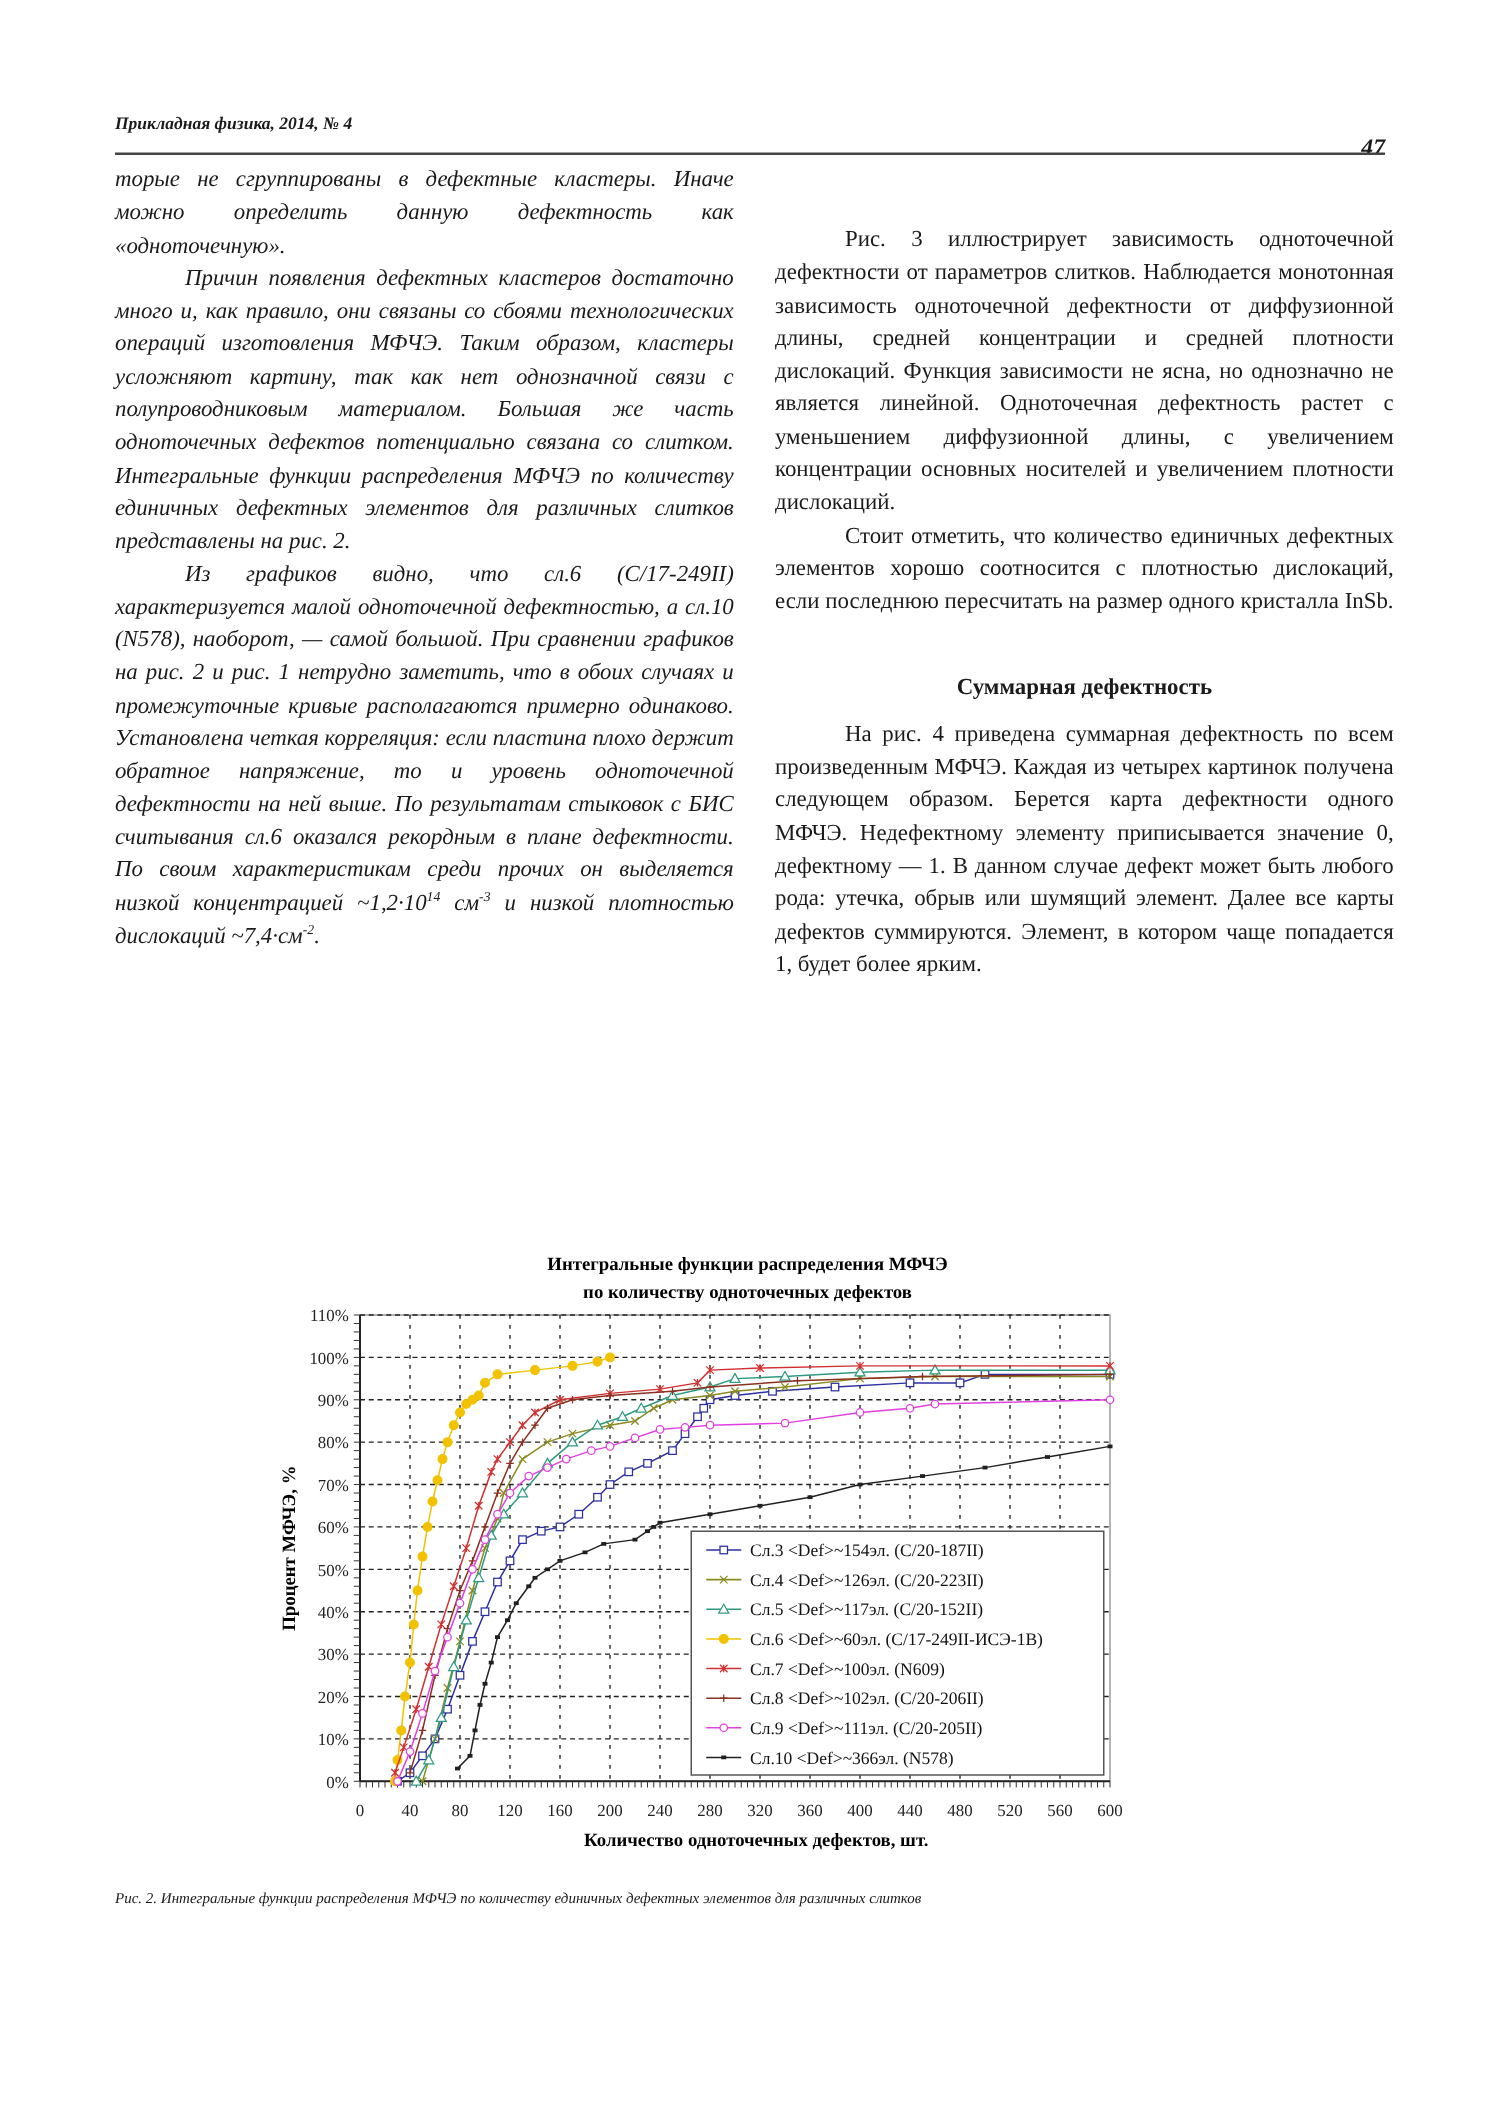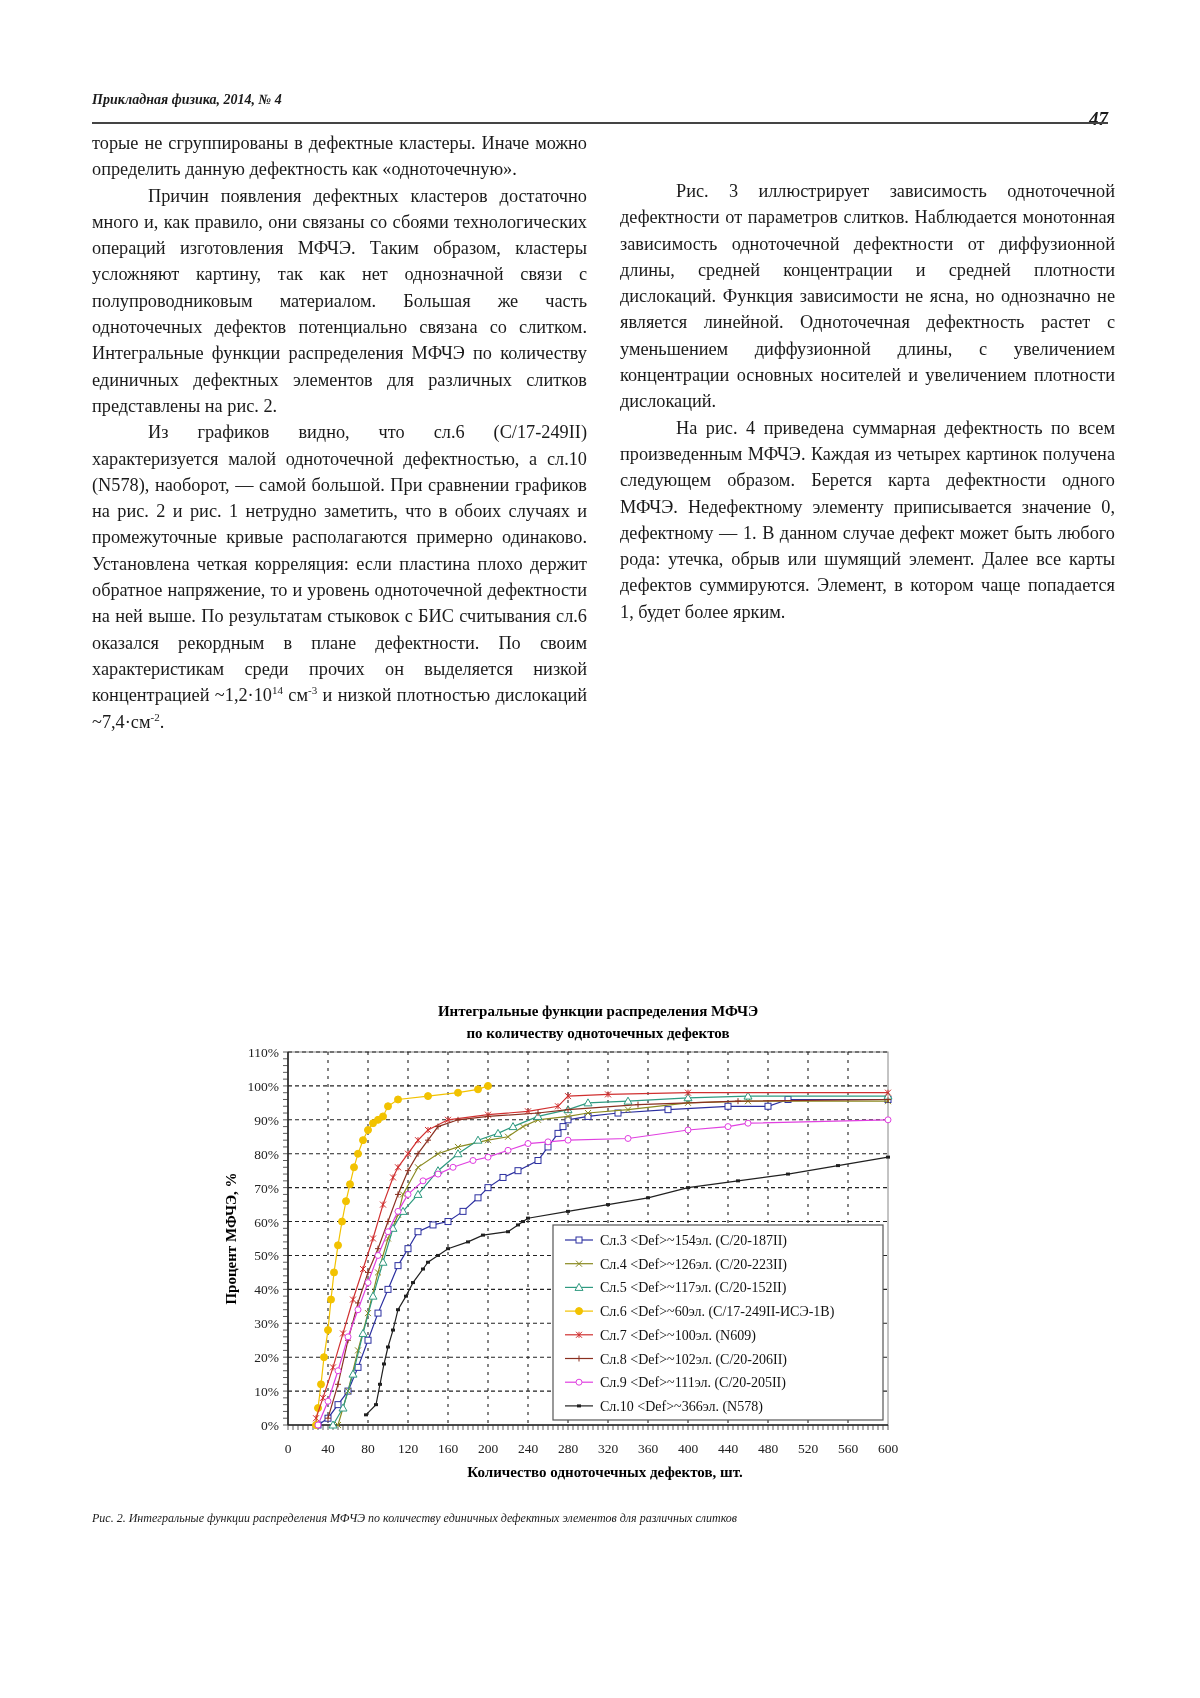--- a/index.html
+++ b/index.html
@@ -2,21 +2,21 @@
 <html><head>
 <meta charset="utf-8">
 <style>
   html, body { margin:0; padding:0; background:#ffffff; }
   body { width:1200px; height:1698px; position:relative; overflow:hidden;
          font-family:"Liberation Serif", "DejaVu Serif", serif; color:#1a1a1a; }
   .running-head { position:absolute; left:92px; top:92px; font-size:14px; font-weight:bold; font-style:italic; }
   .page-num { position:absolute; right:92px; top:92px; font-size:19px; font-weight:bold; font-style:italic;margin-top:16px; }
   .head-rule { position:absolute; left:92px; right:92px; top:122px; height:0; border-top:2px solid #444; }
   .col { position:absolute; top:130px; width:495px; font-size:18.3px; line-height:26.3px; text-align:justify; }
-  .col.left { left:92px; }
+  .col.left { left:92px;font-style:italic; }
   .col.right { left:620px;margin-top:48px; }
   .col p { margin:0; text-indent:0; }
   .col p.ind { text-indent:56px; }
   .col p.noind { text-indent:0; }
   .section-title { text-align:center; font-weight:bold; margin:42px 0 12px 0 !important; text-indent:0 !important; }
   sup { font-size:11px; line-height:0; vertical-align:7px; }
   .figure { position:absolute; left:220px; top:998px; width:760px; height:540px; }
   .figure svg { position:absolute; left:0; top:0; }
   .caption { position:absolute; left:92px; right:92px; top:1508px; font-size:12px; font-weight:normal; font-style:italic; line-height:20px; text-align:justify; }
   .chart-text { font-family:"Liberation Serif", "DejaVu Serif", serif; }
@@ -29,20 +29,22 @@
 <div class="head-rule"></div>
 
 <div class="col left">
   <p class="noind">торые не сгруппированы в дефектные кластеры. Иначе можно определить данную дефектность как «одноточечную».</p>
   <p class="ind">Причин появления дефектных кластеров достаточно много и, как правило, они связаны со сбоями технологических операций изготовления МФЧЭ. Таким образом, кластеры усложняют картину, так как нет однозначной связи с полупроводниковым материалом. Большая же часть одноточечных дефектов потенциально связана со слитком. Интегральные функции распределения МФЧЭ по количеству единичных дефектных элементов для различных слитков представлены на рис. 2.</p>
   <p class="ind"><span>Из графиков видно, что сл.6 (С/17-249II) характеризуется малой одноточечной дефектностью, а сл.10 (N578), наоборот, — самой большой. При сравнении графиков на рис. 2 и рис. 1 нетрудно заметить, что в обоих случаях и промежуточные кривые располагаются примерно одинаково. Установлена четкая корреляция: если пластина плохо держит обратное напряжение, то и уровень одноточечной дефектности на ней выше. По результатам стыковок с БИС считывания сл.6 оказался рекордным в плане дефектности. По своим характеристикам среди прочих он выделяется низкой концентрацией ~1,2·10</span><sup>14</sup><span> см</span><sup>-3</sup><span> и низкой плотностью дислокаций ~7,4·см</span><sup>-2</sup><span>.</span></p>
 </div>
 
 <div class="col right">
   <p class="ind">Рис. 3 иллюстрирует зависимость одноточечной дефектности от параметров слитков. Наблюдается монотонная зависимость одноточечной дефектности от диффузионной длины, средней концентрации и средней плотности дислокаций. Функция зависимости не ясна, но однозначно не является линейной. Одноточечная дефектность растет с уменьшением диффузионной длины, с увеличением концентрации основных носителей и увеличением плотности дислокаций.</p>
+  <p class="ind">Стоит отметить, что количество единичных дефектных элементов хорошо соотносится с плотностью дислокаций, если последнюю пересчитать на размер одного кристалла InSb.</p>
+  <p class="section-title">Суммарная дефектность</p>
   <p class="ind">На рис. 4 приведена суммарная дефектность по всем произведенным МФЧЭ. Каждая из четырех картинок получена следующем образом. Берется карта дефектности одного МФЧЭ. Недефектному элементу приписывается значение 0, дефектному — 1. В данном случае дефект может быть любого рода: утечка, обрыв или шумящий элемент. Далее все карты дефектов суммируются. Элемент, в котором чаще попадается 1, будет более ярким.</p>
 </div>
 
 <div class="figure">
   <svg id="chart" width="760" height="540" xmlns="http://www.w3.org/2000/svg" viewBox="0 -75 760 540">
     <text class="chart-text" x="378" y="-57" text-anchor="middle" font-size="15" font-weight="bold" transform="translate(0,0)">Интегральные функции распределения МФЧЭ</text>
     <text class="chart-text" x="378" y="-35" text-anchor="middle" font-size="15" font-weight="bold">по количеству одноточечных дефектов</text>
     <text class="chart-text" x="385" y="404" text-anchor="middle" font-size="15" font-weight="bold">Количество одноточечных дефектов, шт.</text>
     <text class="chart-text" x="0" y="0" text-anchor="middle" font-size="15" font-weight="bold" transform="translate(16,165.5) rotate(-90)">Процент МФЧЭ, %</text>
     <g id="grid">

